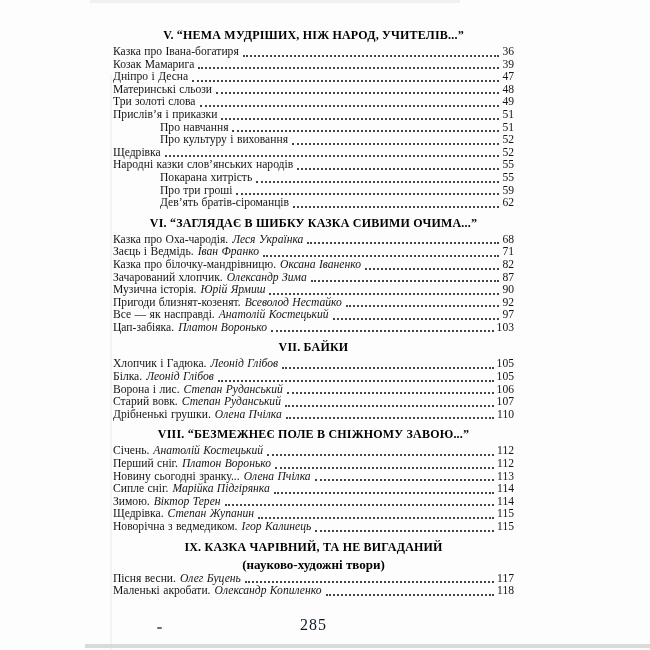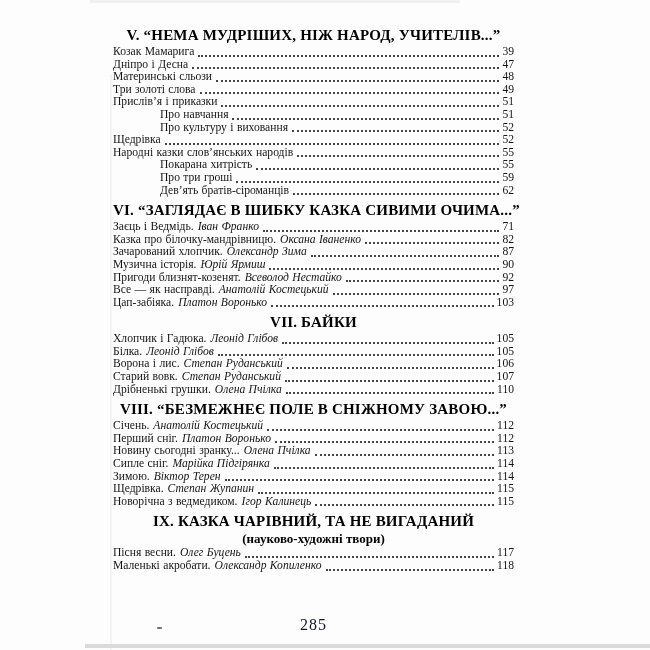--- a/index.html
+++ b/index.html
@@ -17,21 +17,21 @@
   }
   .toc {
     position: absolute;
     left: 113px; top: 28px;
     width: 401px;
   }
   .section-heading {
     text-align: center;
     font-weight: bold;
     color: #000;
-    font-size: 15px;
+    font-size: 12px;
     line-height: 15px;
     margin: 6px 0 3px 0;
     letter-spacing: 0.2px;
     white-space: nowrap;
   }
   .section-heading.first { margin-top: 0; }
   .section-subheading {
     text-align: center;
     font-weight: bold;
     color: #000;
@@ -94,20 +94,25 @@
 </head>
 <body>
 
 <div class="page">
   <div class="scan-edge-top"></div>
   <div class="scan-fold-line"></div>
 
   <div class="toc">
       <div class="section-heading first">V. “НЕМА МУДРІШИХ, НІЖ НАРОД, УЧИТЕЛІВ...”</div>
       <div class="entry">
+        <span class="t">Казка про Івана-богатиря</span>
+        <span class="dots"></span>
+        <span class="pg">36</span>
+      </div>
+      <div class="entry">
         <span class="t">Козак Мамарига</span>
         <span class="dots"></span>
         <span class="pg">39</span>
       </div>
       <div class="entry">
         <span class="t">Дніпро і Десна</span>
         <span class="dots"></span>
         <span class="pg">47</span>
       </div>
       <div class="entry">
@@ -154,20 +159,26 @@
         <span class="t">Про три гроші</span>
         <span class="dots"></span>
         <span class="pg">59</span>
       </div>
       <div class="entry indent">
         <span class="t">Дев’ять братів-сіроманців</span>
         <span class="dots"></span>
         <span class="pg">62</span>
       </div>
       <div class="section-heading">VI. “ЗАГЛЯДАЄ В ШИБКУ КАЗКА СИВИМИ ОЧИМА...”</div>
+      <div class="entry">
+        <span class="t">Казка про Оха-чародія.</span>
+        <span class="a">Леся Українка</span>
+        <span class="dots"></span>
+        <span class="pg">68</span>
+      </div>
       <div class="entry">
         <span class="t">Заєць і Ведмідь.</span>
         <span class="a">Іван Франко</span>
         <span class="dots"></span>
         <span class="pg">71</span>
       </div>
       <div class="entry">
         <span class="t">Казка про білочку-мандрівницю.</span>
         <span class="a">Оксана Іваненко</span>
         <span class="dots"></span>

